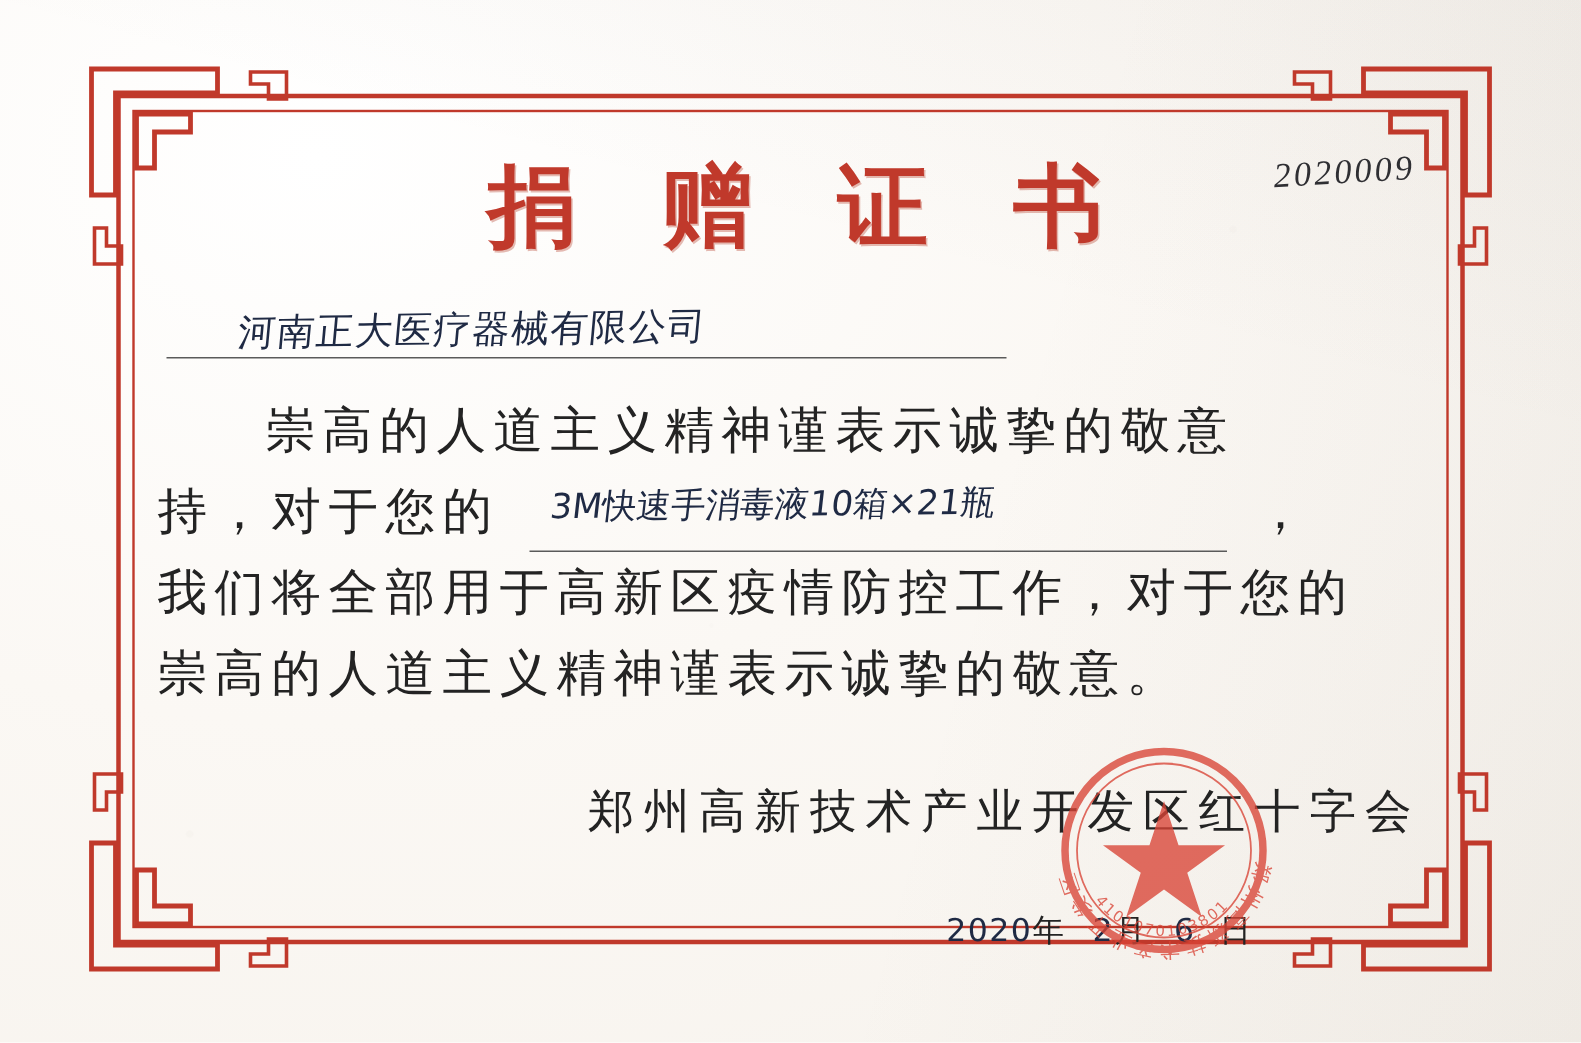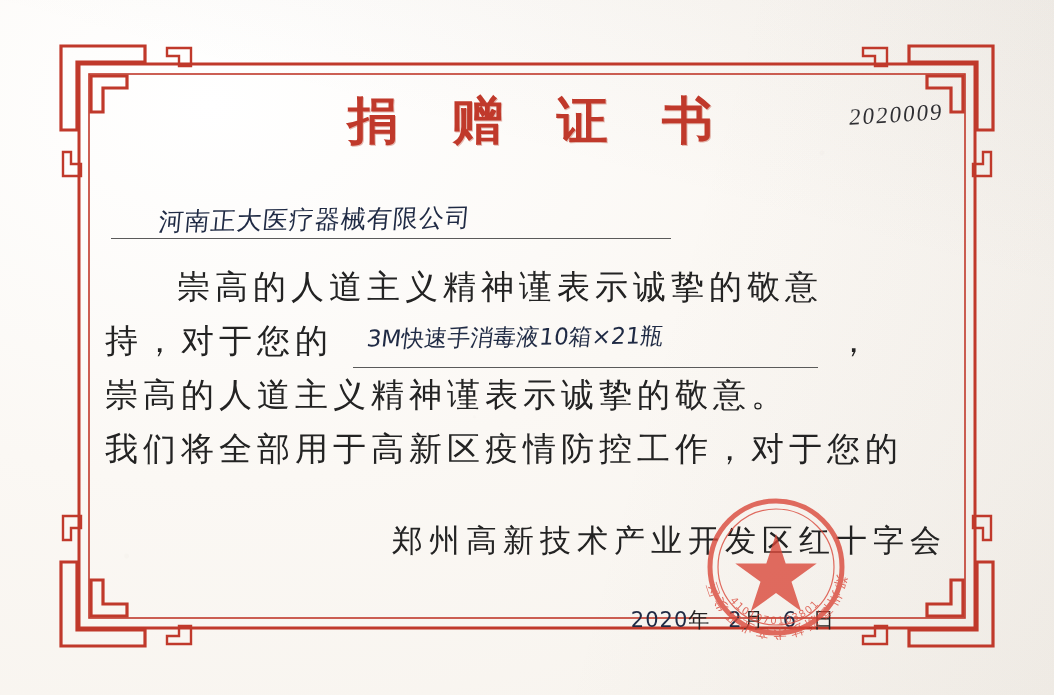--- a/index.html
+++ b/index.html
@@ -63,24 +63,24 @@
     color: #2f2f33;
     letter-spacing: 2px;
     transform: rotate(-3.5deg);
     font-style: italic;
     white-space: nowrap;
   }
 
   .title {
     position: absolute;
     left: 50%;
-    top: 17px;
+    top: 28px;
     transform: translateX(-50%);
     font-family: "DejaVu Serif", serif;
-    font-size: 51px;
+    font-size: 60px;
     font-weight: bold;
     color: #c0392b;
     letter-spacing: 18px;
     text-indent: 18px;
     white-space: nowrap;
     text-shadow: 1px 1px 0 rgba(180,60,40,0.35);
   }
 
   .recipient-row {
     position: absolute;
@@ -242,22 +242,22 @@
 
     <div class="body-text">
       <div class="line indent">崇高的人道主义精神谨表示诚挚的敬意</div>
       <div class="line">
         <span>持，对于您的</span>
         <span class="fill-slot">
           <span class="handwriting">3M快速手消毒液10箱×21瓶</span>
         </span>
         <span>，</span>
       </div>
+      <div class="line">我们将全部用于高新区疫情防控工作，对于您的</div>
       <div class="line">崇高的人道主义精神谨表示诚挚的敬意。</div>
-      <div class="line">我们将全部用于高新区疫情防控工作，对于您的</div>
     </div>
 
     <div class="signature-org">郑州高新技术产业开发区红十字会</div>
 
     <div class="date-line">
       <span class="num">2020</span><span>年</span><span class="gap"></span><span class="num">2</span><span>月</span><span class="gap"></span><span class="num">6</span><span class="gap"></span><span>日</span>
     </div>
 
     <div class="seal">
       <svg width="170" height="170" viewBox="0 0 170 170" xmlns="http://www.w3.org/2000/svg">

